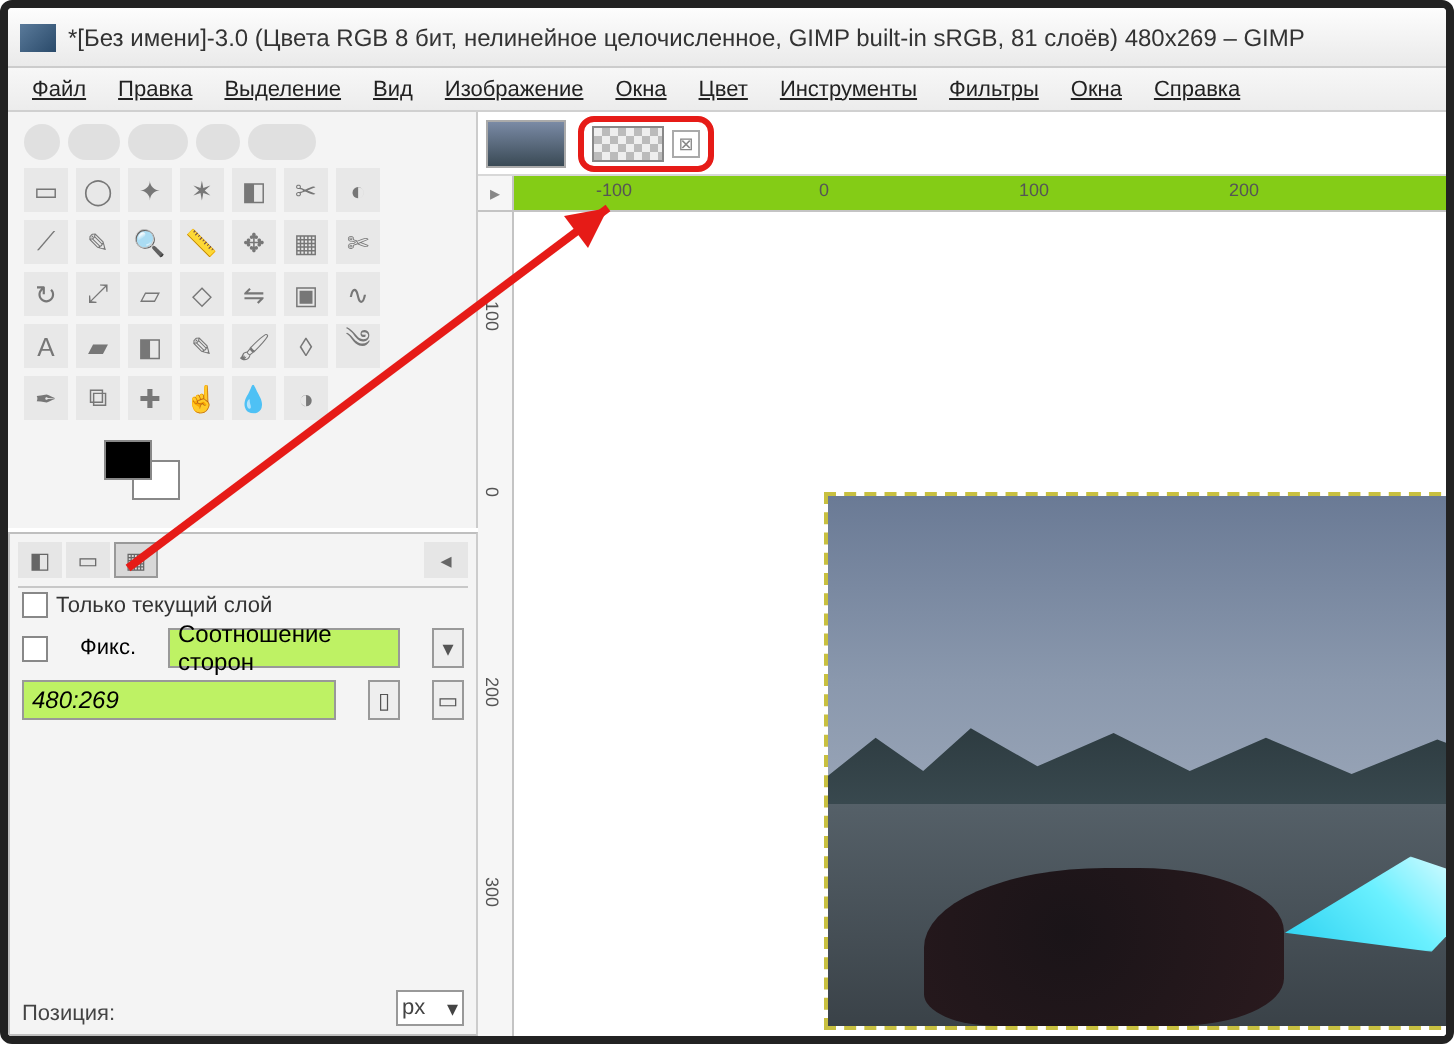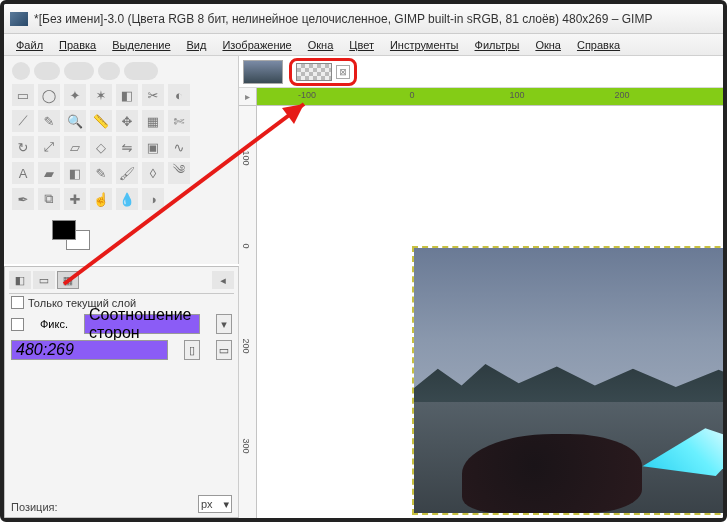--- a/index.html
+++ b/index.html
@@ -20,21 +20,21 @@
 .swatch .fg { position: absolute; width: 24px; height: 20px; background: #000; border: 1px solid #888; top: 0; left: 0; }
 .swatch .bg { position: absolute; width: 24px; height: 20px; background: #fff; border: 1px solid #888; top: 10px; left: 14px; }
 .panel { background: #f4f4f4; border: 1px solid #bfbfbf; border-right: 1px solid #ccc; margin-top: 2px; flex: 1; display: flex; flex-direction: column; padding: 2px 4px; }
 .panel .tabs { display: flex; gap: 2px; padding: 2px 0 4px 0; border-bottom: 1px solid #c8c8c8; }
 .panel .tabs .tab { width: 22px; height: 18px; background: #e6e6e6; display: flex; align-items: center; justify-content: center; color: #666; font-size: 11px; }
 .panel .tabs .tab.a { background: #d8d8d8; border: 1px solid #999; }
 .panel .head { font-weight: bold; padding: 4px 2px; color: #222; }
 .optrow { display: flex; align-items: center; gap: 4px; padding: 2px 2px; color: #333; }
 .chk { width: 13px; height: 13px; border: 1px solid #888; background: #fff; display: inline-block; }
 .comborow { display: flex; align-items: center; gap: 16px; padding: 3px 2px; }
-.comborow .fld { flex: 1; height: 20px; border: 1px solid #999; background: #8b5cf6; padding: 2px 4px; font-style: italic; font-size: 16px; display: flex; align-items: center; }
+.comborow .fld { flex: 1; height: 20px; border: 1px solid #999; background: #bef264; padding: 2px 4px; font-style: italic; font-size: 12px; display: flex; align-items: center; }
 .comborow .dd { width: 16px; height: 20px; border: 1px solid #999; background: #eee; display: flex; align-items: center; justify-content: center; color: #555; }
 .rightcol { flex: 1; display: flex; flex-direction: column; position: relative; }
 .thumbbar { height: 32px; background: #fff; border-bottom: 1px solid #d8d8d8; display: flex; align-items: center; padding: 2px 4px; gap: 6px; }
 .thumbbar .th { width: 40px; height: 24px; border: 1px solid #aaa; background: linear-gradient(#7a8aa5,#3a4a55); }
 .layerentry { display: flex; align-items: center; gap: 4px; border: 3px solid #e61b17; border-radius: 8px; padding: 2px 4px; height: 28px; }
 .layerentry .lthumb { width: 36px; height: 18px; background: repeating-conic-gradient(#bbb 0 25%, #eee 0 50%) 0 0/8px 8px; border: 1px solid #888; }
 .layerentry .x { width: 14px; height: 14px; border: 1px solid #aaa; display: flex; align-items: center; justify-content: center; color: #888; font-size: 9px; }
 .canvaswrap { flex: 1; position: relative; background: #fff; }
 .ruler-h { position: absolute; top: 0; left: 18px; right: 0; height: 18px; background: #84cc16; border-bottom: 1px solid #c4c4c4; display: flex; align-items: flex-end; }
 .ruler-h .tick { position: absolute; top: 2px; font-size: 9px; color: #555; transform: translateX(-50%); }

